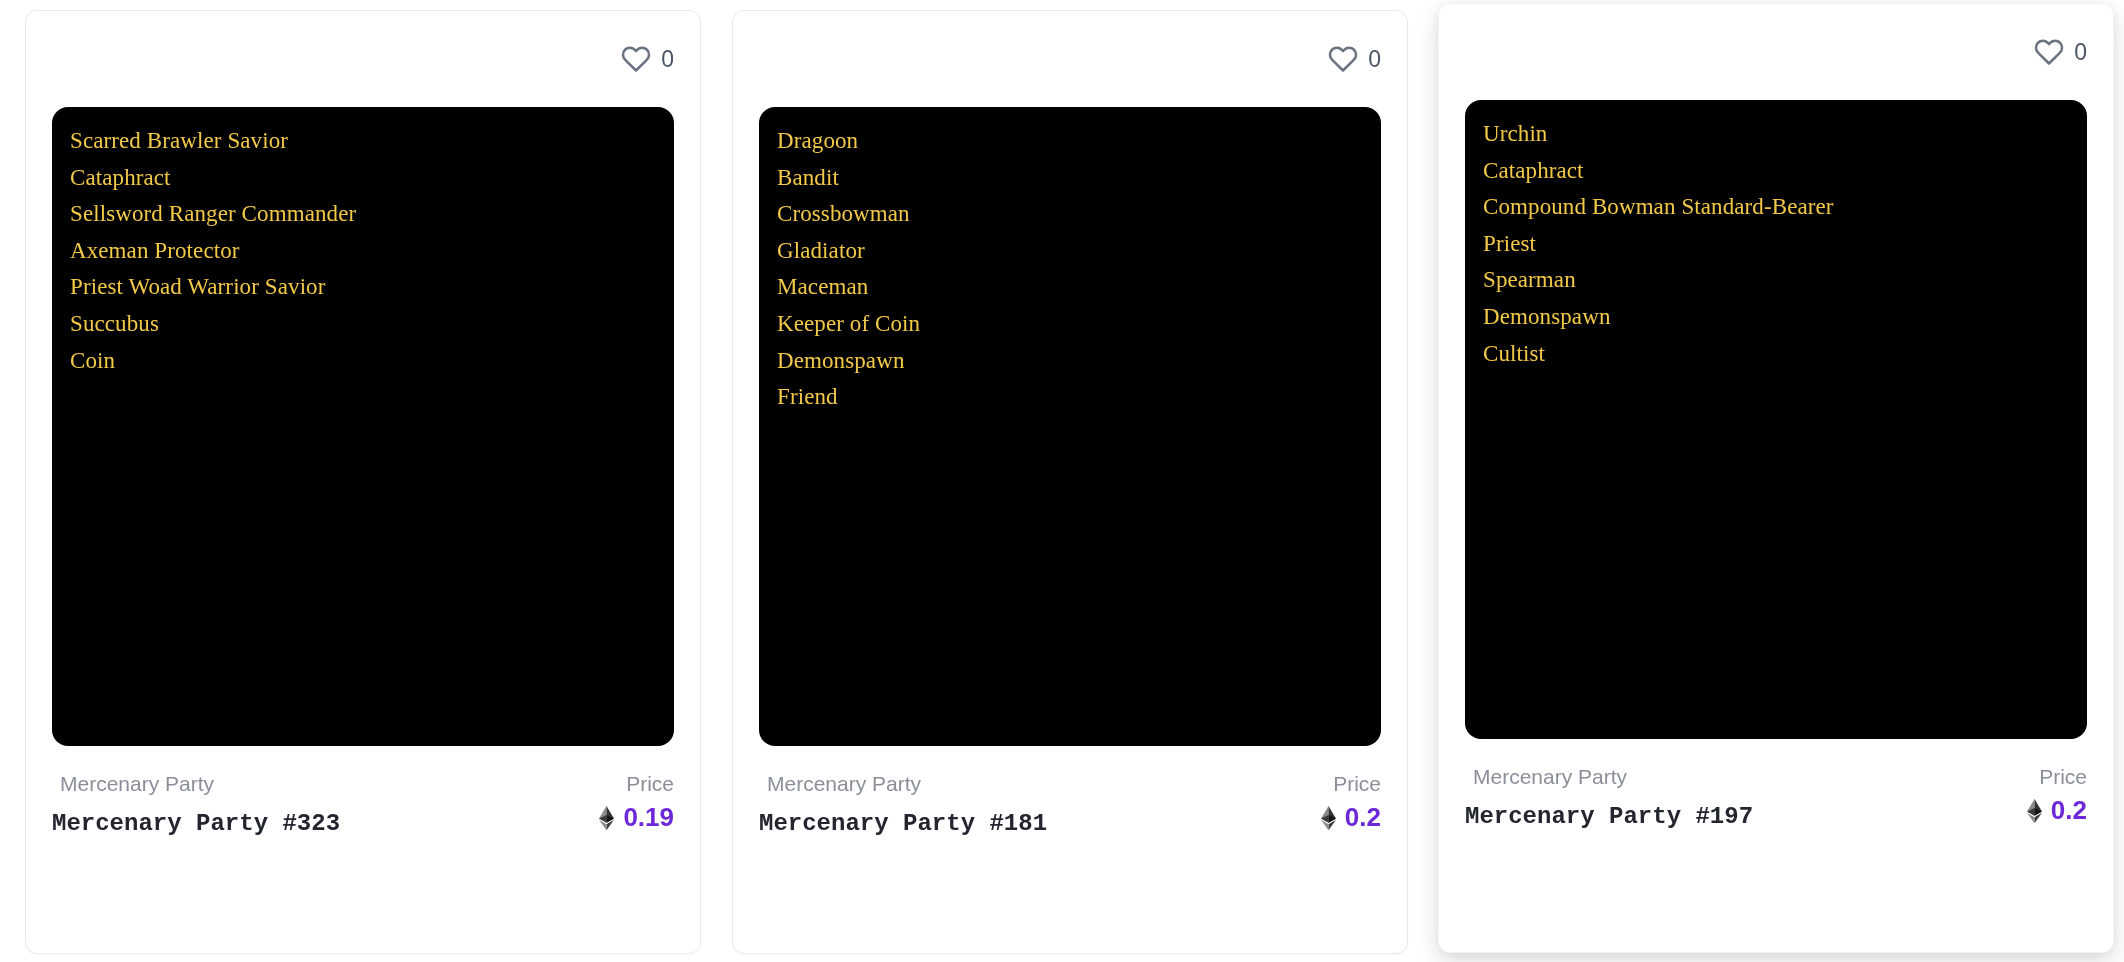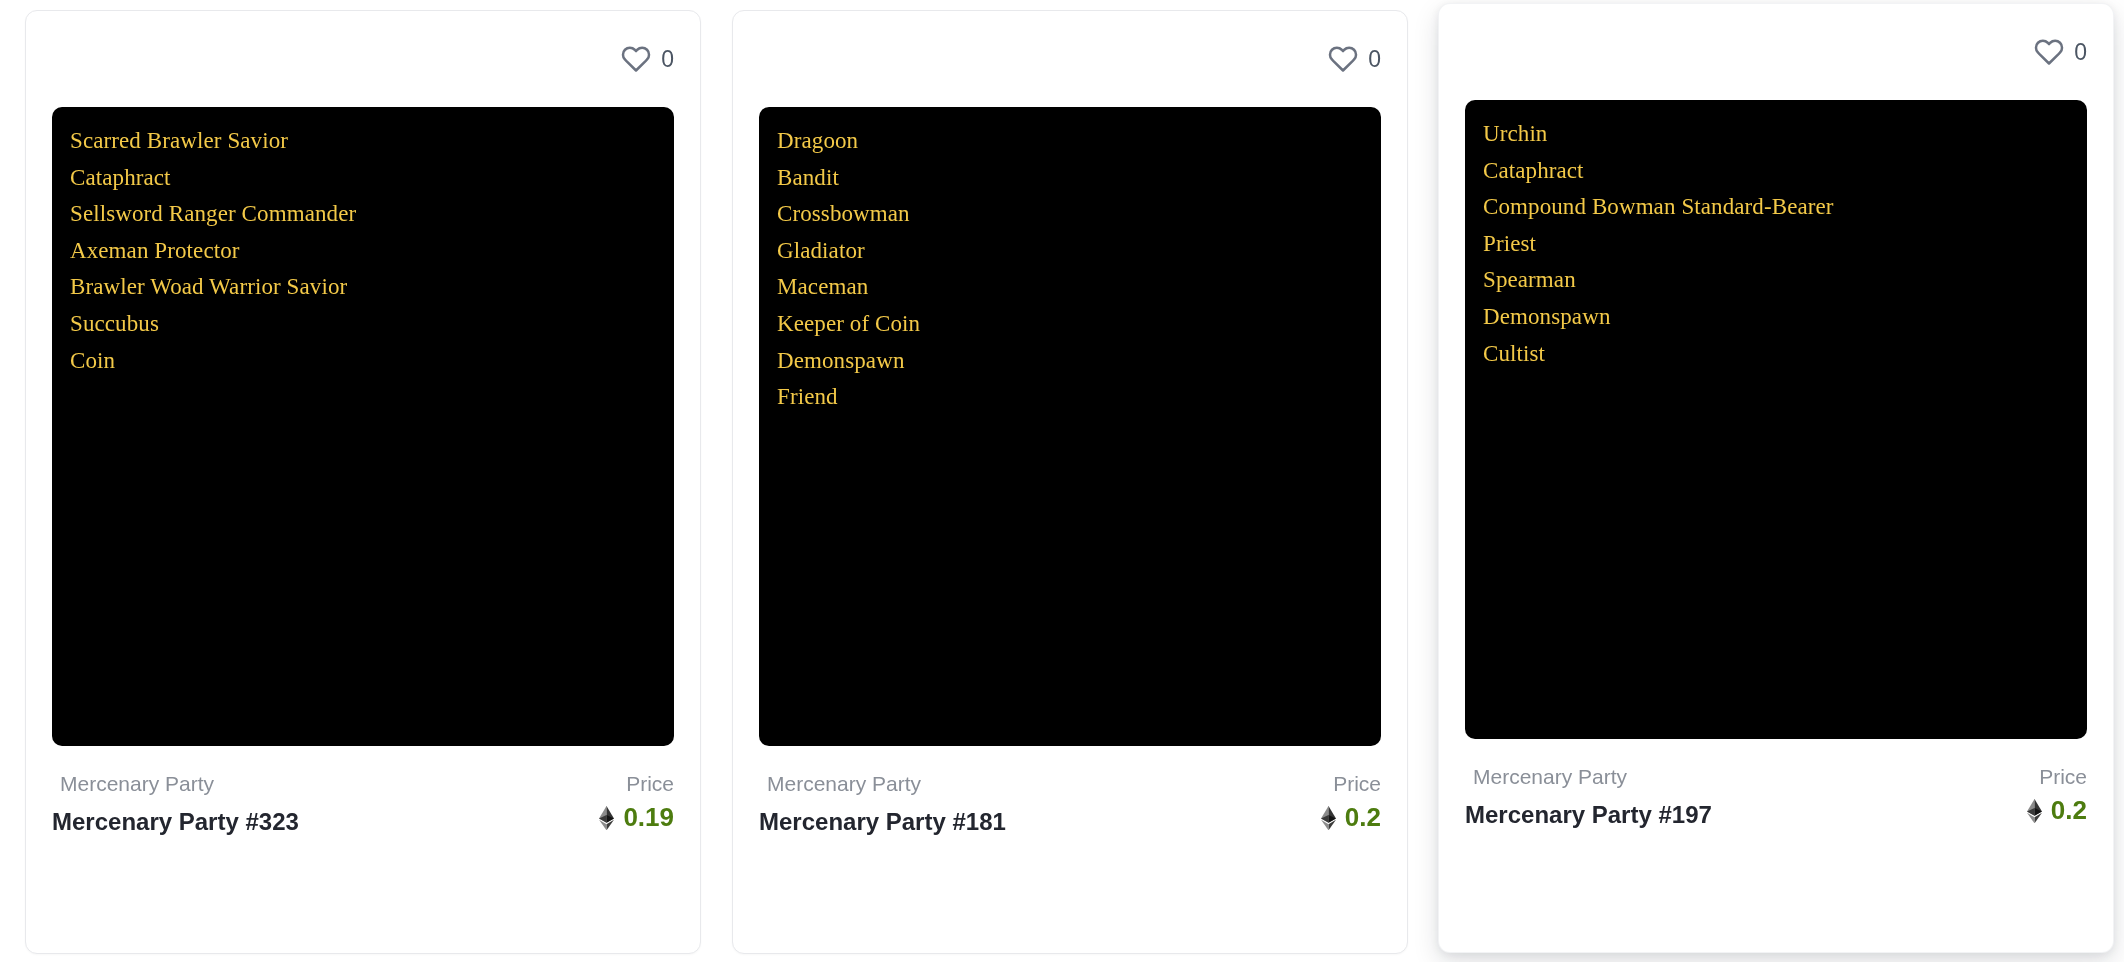--- a/index.html
+++ b/index.html
@@ -75,21 +75,21 @@
     color: #4b5563;
     font-family: "Liberation Sans", sans-serif;
     line-height: 1;
   }
 
   
   .art-panel {
     position: relative;
     margin: 0 26px;
     background: #000000;
-    border-radius: 10px;
+    border-radius: 16px;
     flex: none;
     height: 639px;
     overflow: hidden;
     box-sizing: border-box;
     padding: 16px 18px;
   }
   .trait-line {
     font-family: "Liberation Serif", serif;
     font-size: 23px;
     line-height: 36.6px;
@@ -115,30 +115,30 @@
     font-size: 21px;
     color: #8a8f98;
     font-family: "Liberation Sans", sans-serif;
     line-height: 1.2;
     margin-left: 8px;
   }
   .item-title {
     font-size: 24px;
     font-weight: bold;
     color: #23262f;
-    font-family: Liberation Sans, sans-serif;
+    font-family: Liberation Mono, monospace;
     line-height: 1.2;
   }
   .price-value {
     display: inline-flex;
     align-items: center;
     gap: 9px;
     font-size: 26px;
     font-weight: bold;
-    color: #4d7c0f;
+    color: #6d28d9;
     font-family: "Liberation Sans", sans-serif;
     line-height: 1.2;
   }
   .eth-icon {
     width: 15px;
     height: 24px;
     display: block;
     flex: none;
   }
 </style>
@@ -157,21 +157,21 @@
         </span>
         <span class="like-count">0</span>
       </button>
     </div>
 
     <div class="art-panel">
       <div class="trait-line">Scarred Brawler Savior</div>
       <div class="trait-line">Cataphract</div>
       <div class="trait-line">Sellsword Ranger Commander</div>
       <div class="trait-line">Axeman Protector</div>
-      <div class="trait-line">Brawler Woad Warrior Savior</div>
+      <div class="trait-line">Priest Woad Warrior Savior</div>
       <div class="trait-line">Succubus</div>
       <div class="trait-line">Coin</div>
     </div>
 
     <div class="meta">
       <div class="meta-row top">
         <span class="collection-label">Mercenary Party</span>
         <span class="price-label">Price</span>
       </div>
       <div class="meta-row bottom">

